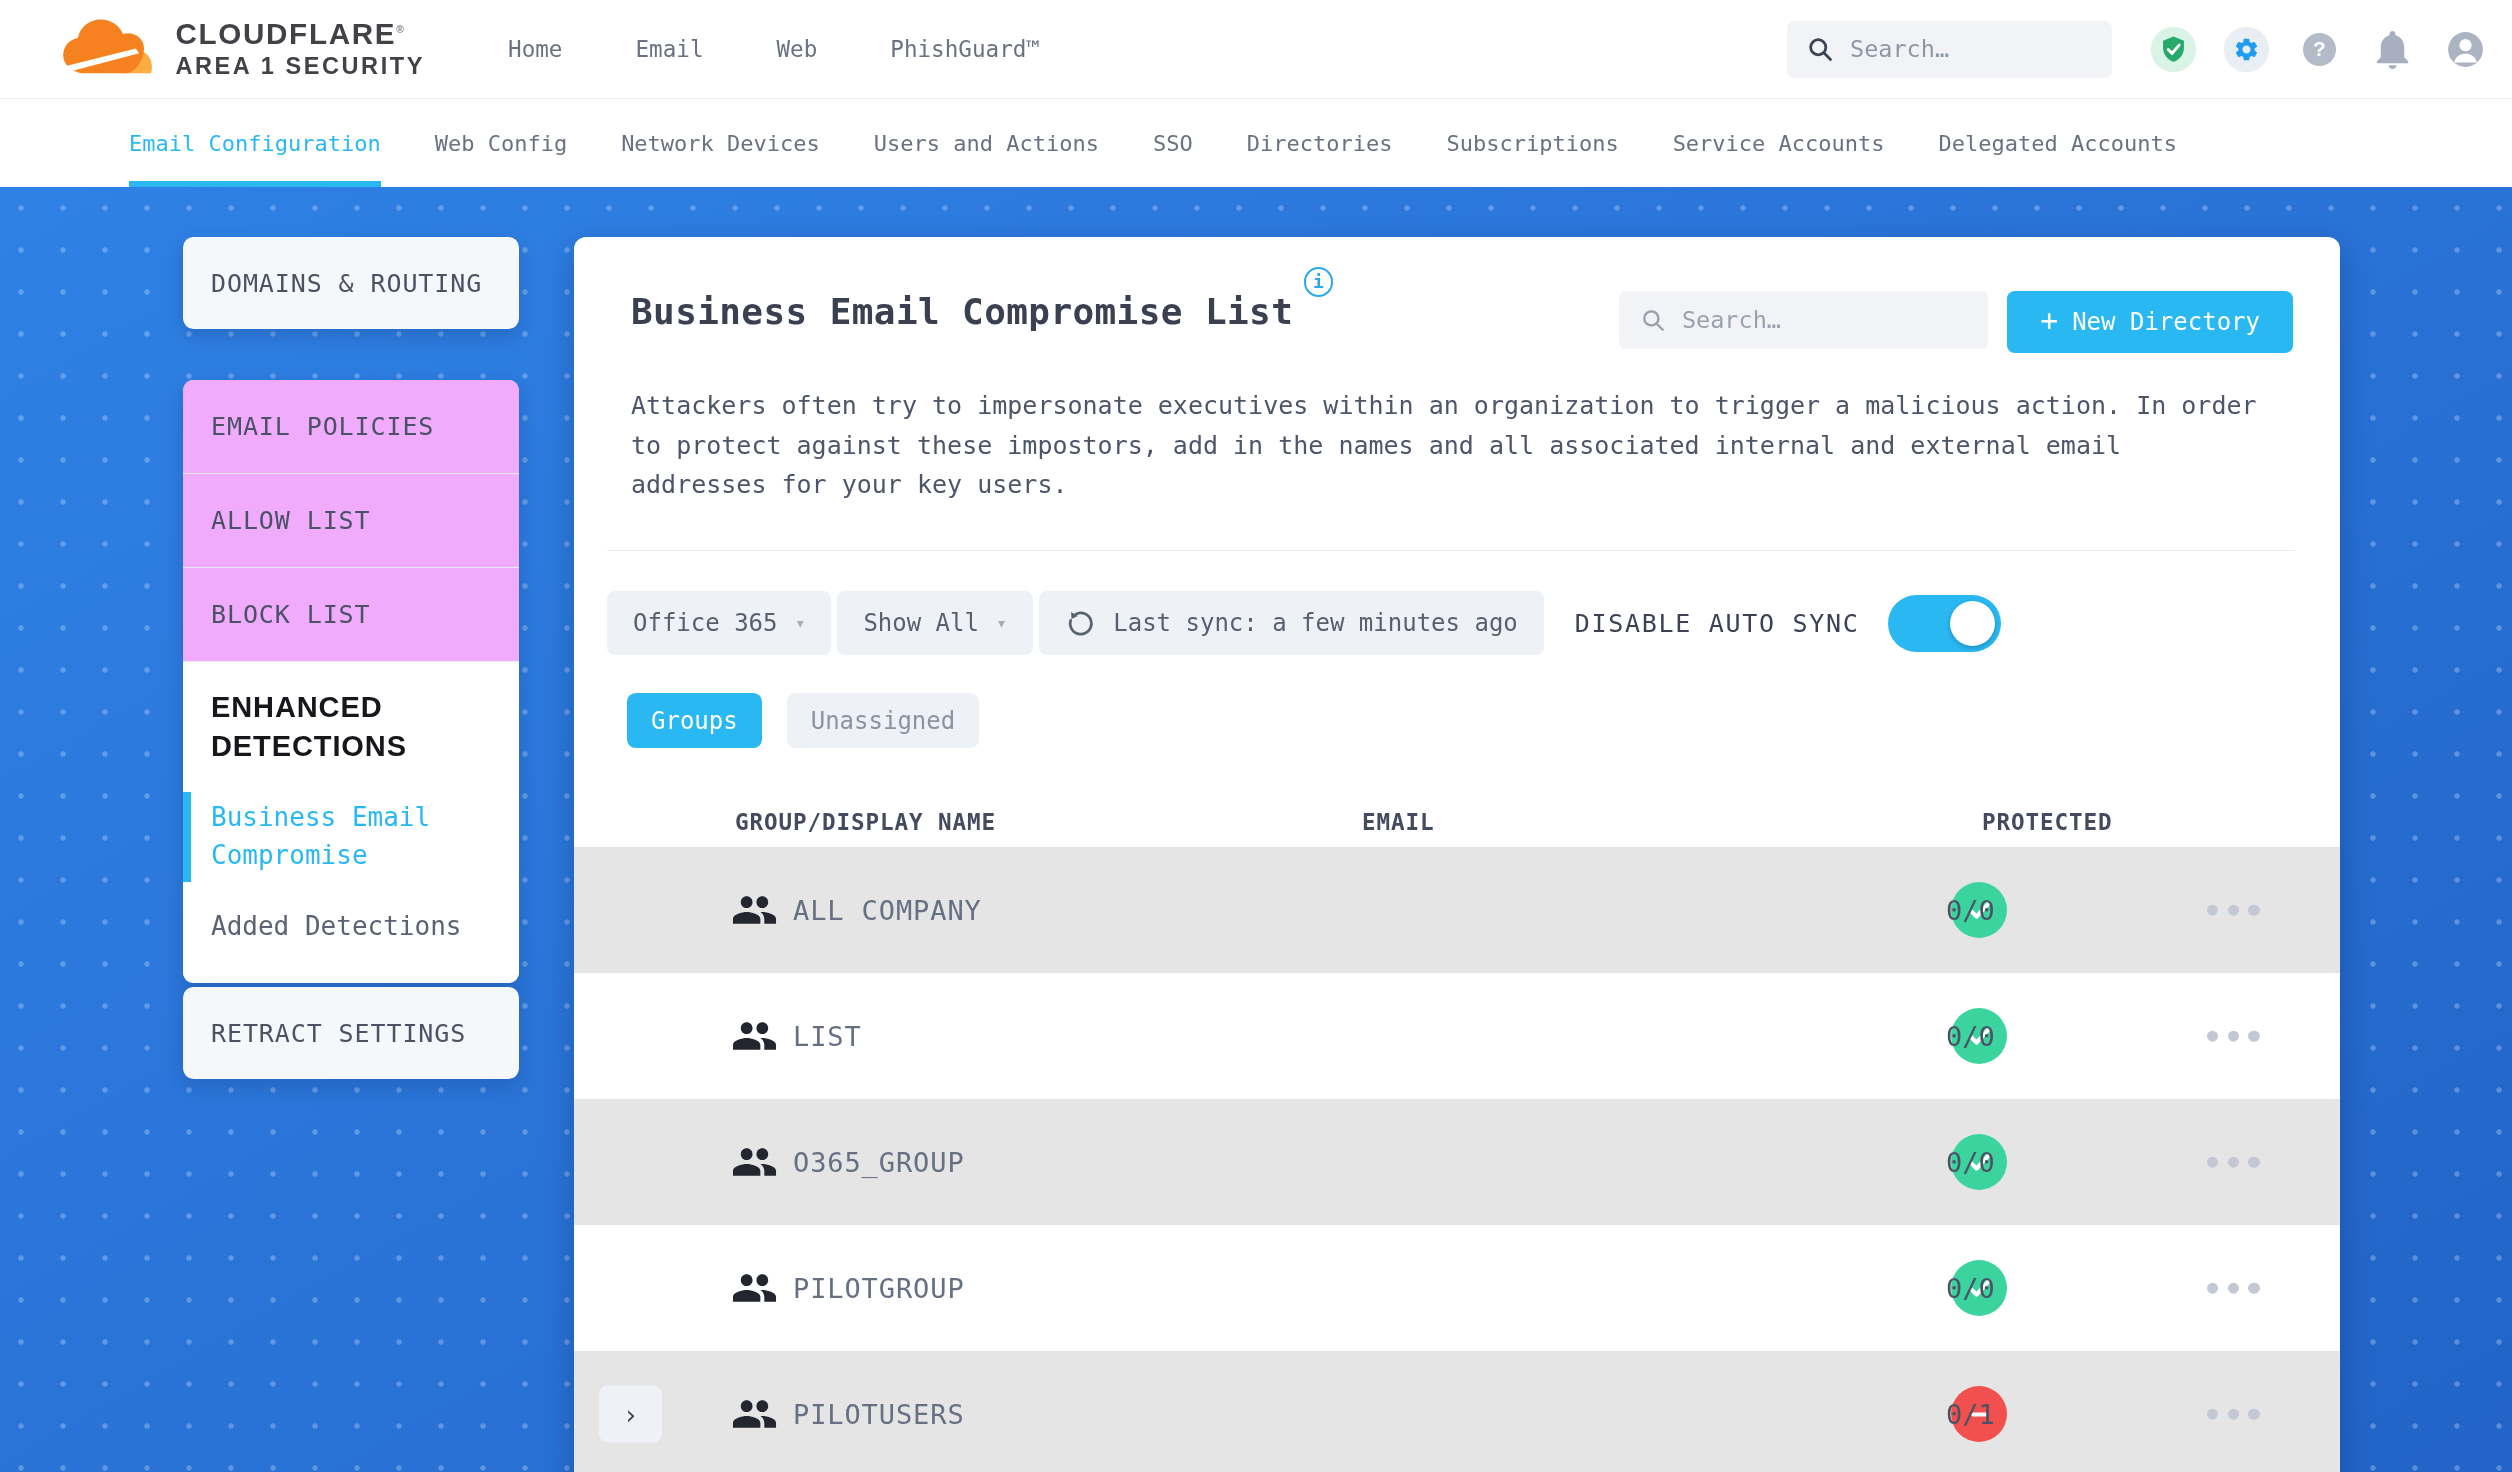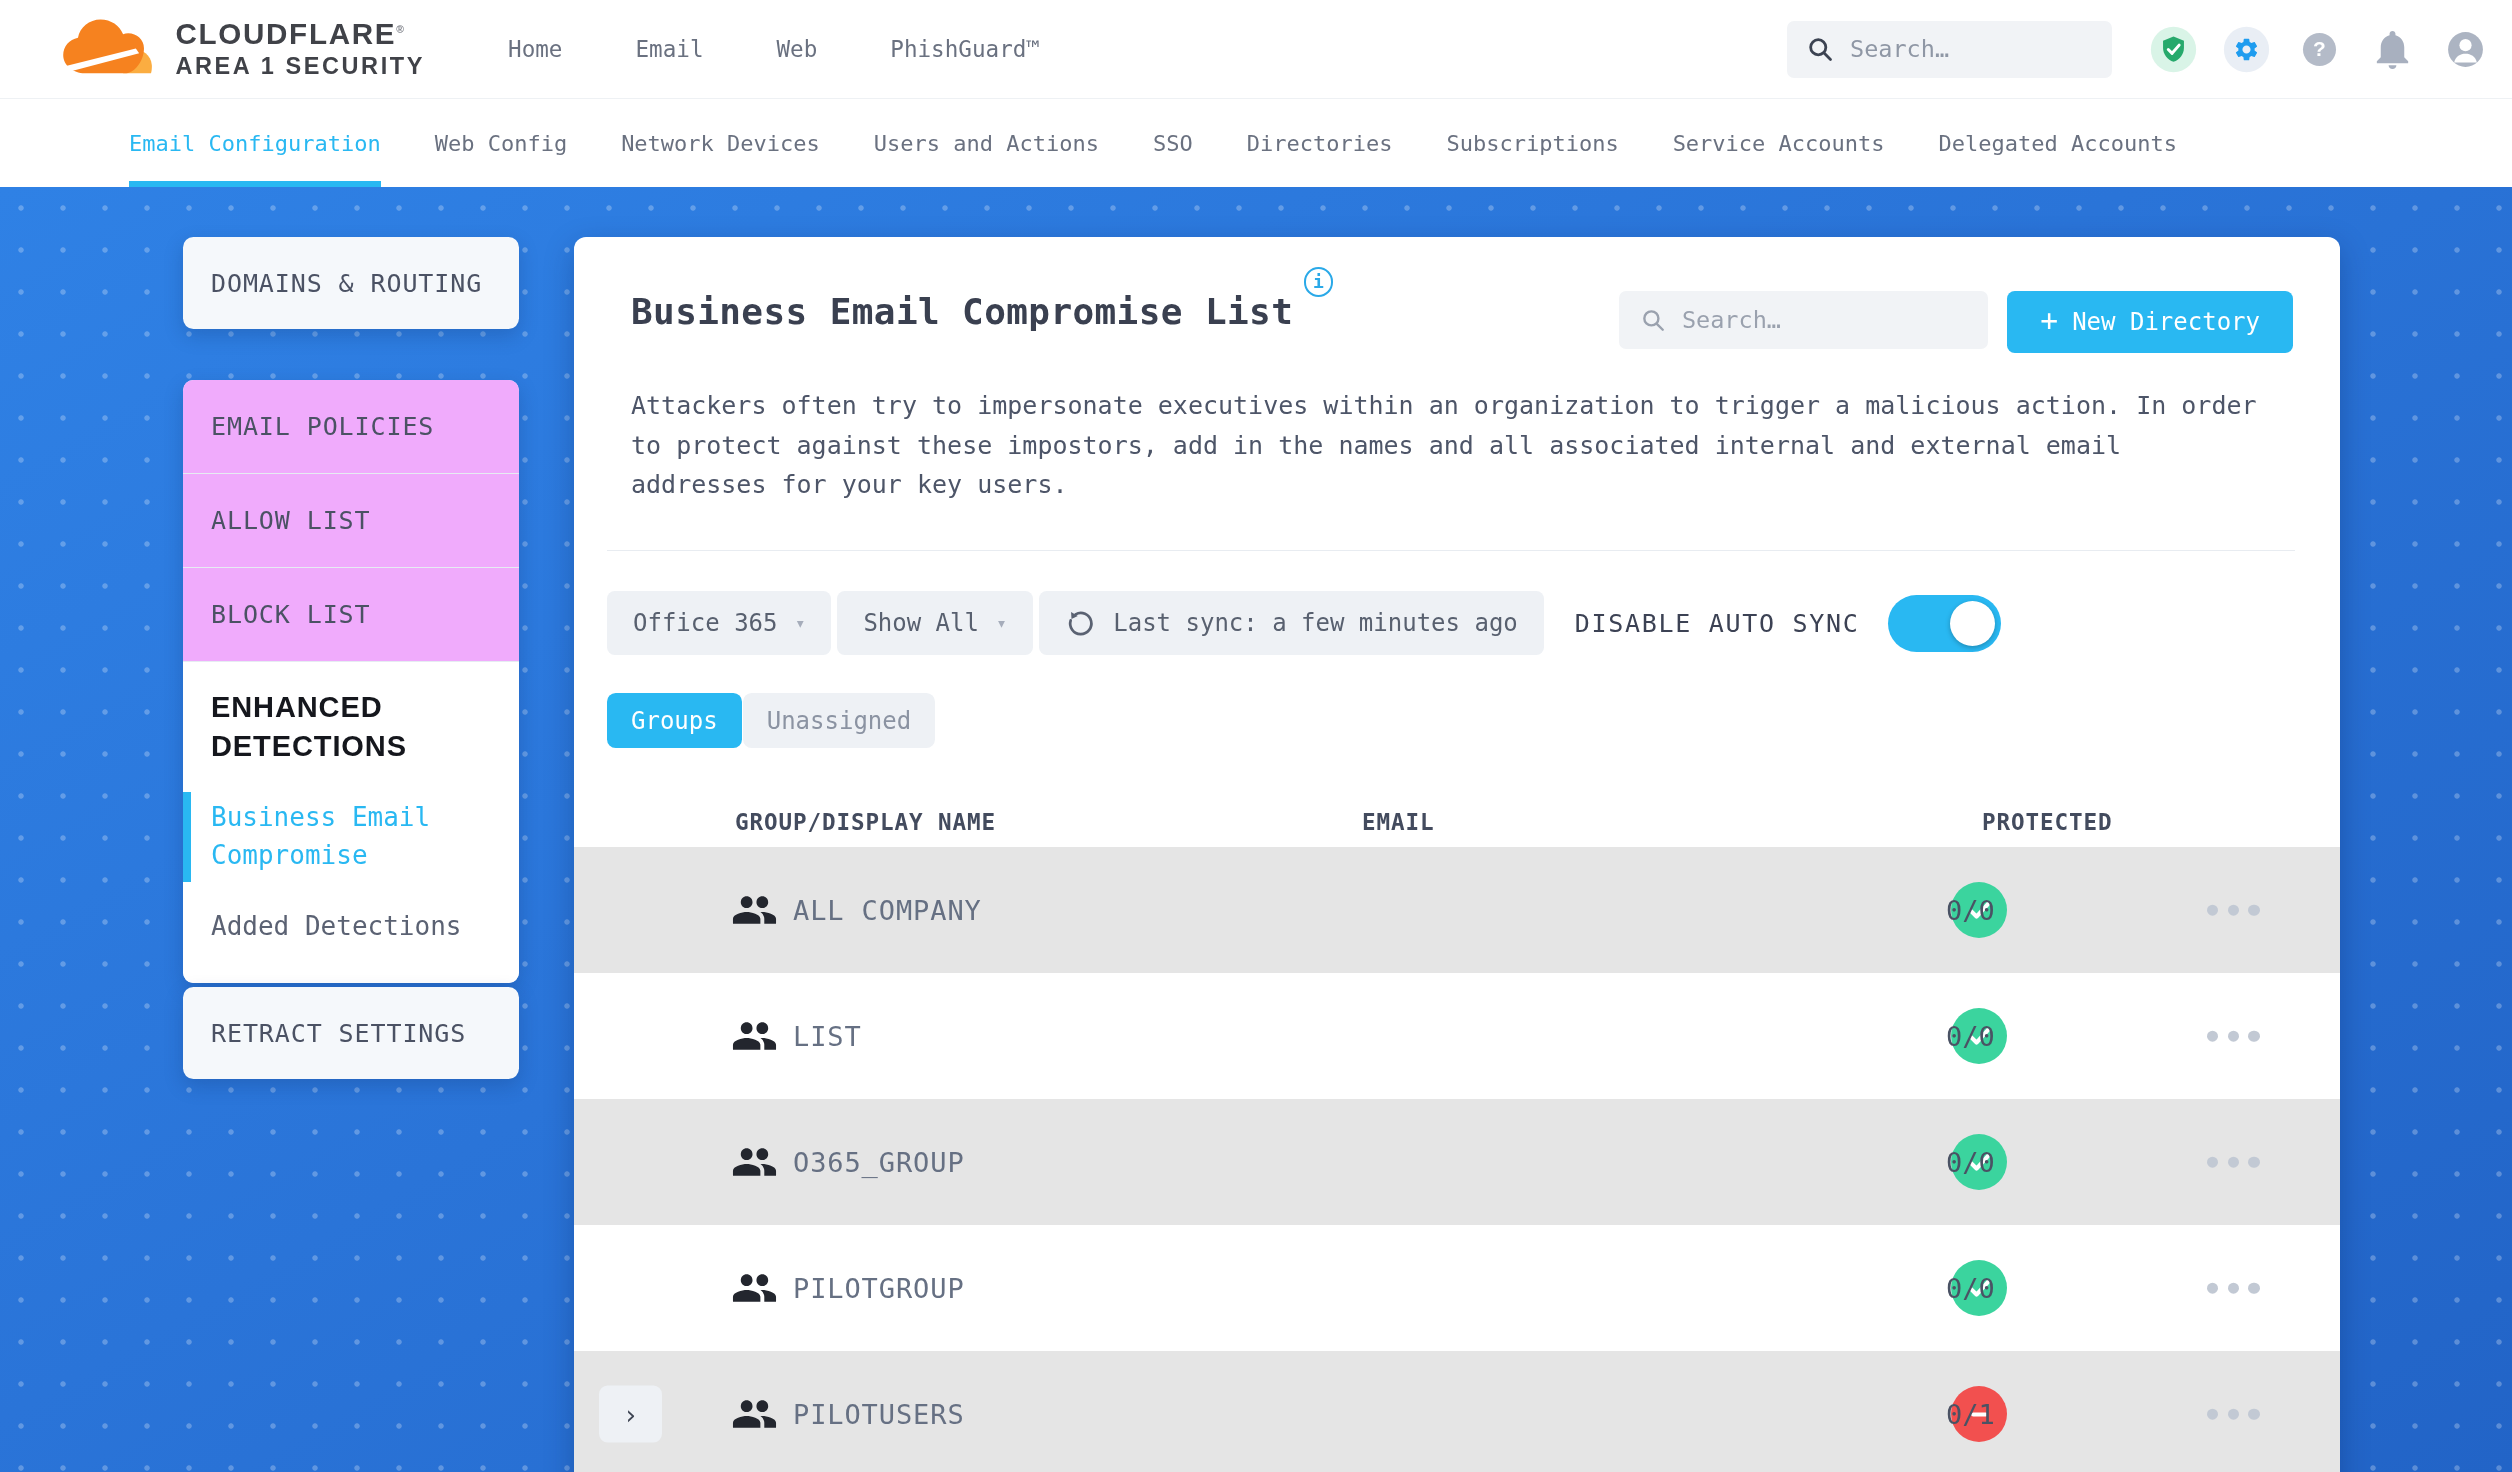--- a/index.html
+++ b/index.html
@@ -116,21 +116,21 @@
   .sync-chip svg { width:31px; height:31px; }
   .auto-label { margin-left:31px; font-size:25px; letter-spacing:1.7px; color:#3c4254; white-space:nowrap; }
   .toggle {
     margin-left:28px; width:113px; height:57px; border-radius:29px; background:#29b8f2;
     position:relative; cursor:pointer; flex:none;
   }
   .toggle .knob {
     position:absolute; top:6px; right:6px; width:45px; height:45px; border-radius:50%;
     background:#fff; box-shadow:0 1.7px 5.2px rgba(0,0,0,.25);
   }
-  .tabs { display:flex; gap:1px; margin-top:38px; padding-left:33px; }
+  .tabs { display:flex; gap:25px; margin-top:38px; padding-left:33px;margin-left:20px; }
   .tab {
     height:55px; padding:0 24px; border-radius:8.7px; display:flex; align-items:center;
     font-size:24px; cursor:pointer; border:none; font-family:inherit;
   }
   .tab.active { background:#29b8f2; color:#fff; }
   .tab.idle { background:#eef1f5; color:#8b93a2; }
   
   .thead { position:relative; margin-top:61px; height:38px; }
   .thead span { position:absolute; top:0; font-size:22.6px; font-weight:bold; letter-spacing:0.9px; color:#434b5e; }
   .th-name { left:161px; } .th-email { left:788px; } .th-protected { left:1408px; }

